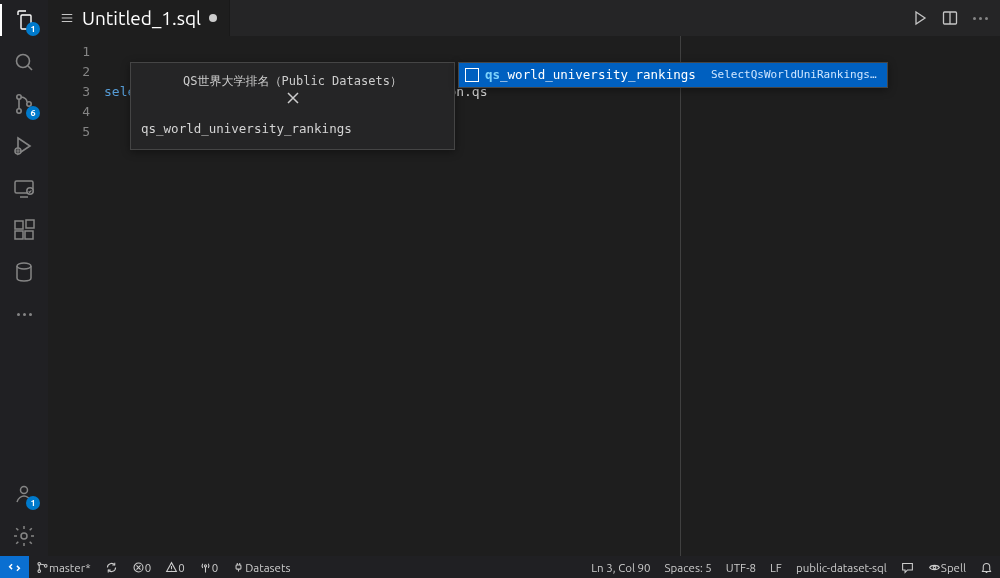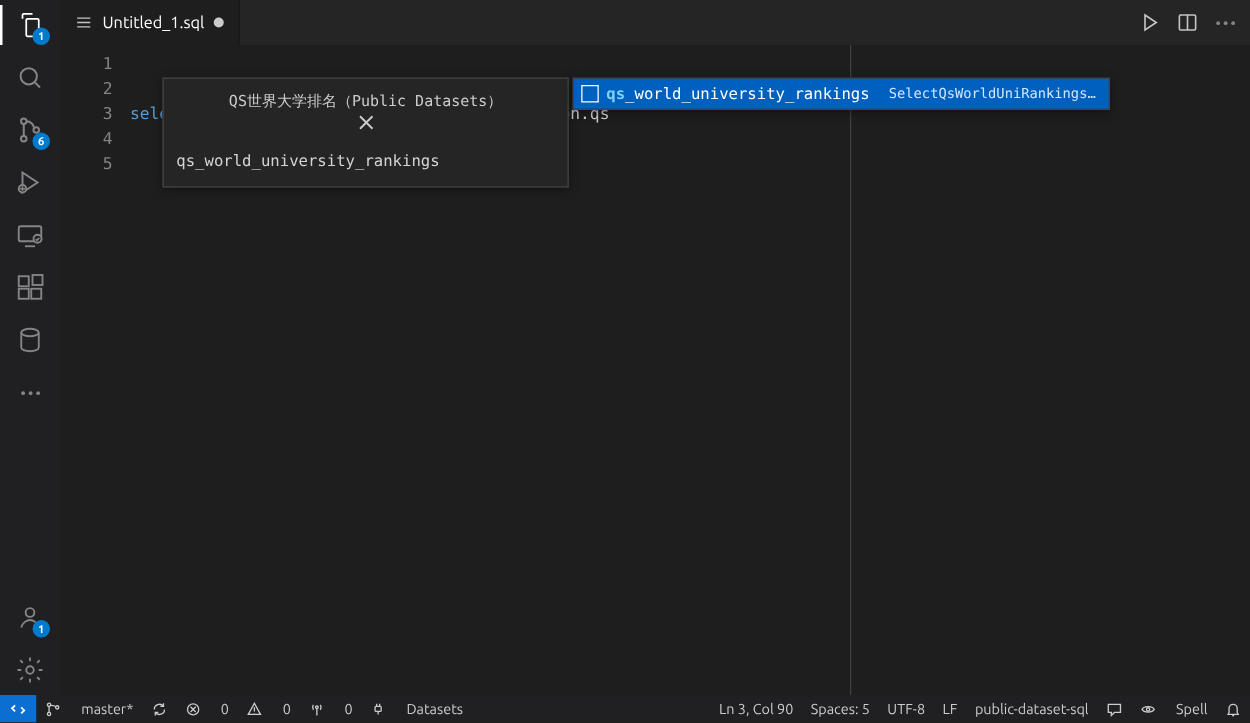--- a/index.html
+++ b/index.html
@@ -11,21 +11,21 @@
   .ab-icon { width: 28px; height: 28px; display:flex; align-items:center; justify-content:center; position:relative; color:#858585; cursor:pointer; }
   .ab-icon svg { width:24px; height:24px; }
   .ab-icon.active { color:#ffffff; }
   .ab-icon.active::before { content:""; position:absolute; left:-10px; top:-2px; bottom:-2px; width:2px; background:#ffffff; }
   .badge { position:absolute; bottom:-2px; right:-2px; min-width:14px; height:14px; border-radius:8px; background:#007acc; color:#fff; font-size:9px; display:flex; align-items:center; justify-content:center; padding:0 3px; font-weight:600; }
   .ellipsis-dots { display:flex; gap:3px; }
   .ellipsis-dots span { width:3px; height:3px; border-radius:50%; background:#858585; }
 
   .editor-area { flex:1; display:flex; flex-direction:column; min-width:0; background:#1e1e1e; }
   .tab-bar { height:36px; background:#252526; display:flex; align-items:stretch; }
-  .tab { display:flex; align-items:center; gap:8px; padding:0 12px; background:#1e1e1e; color:#ffffff; font-size:13px; border-right:1px solid #191919; cursor:pointer; }
+  .tab { display:flex; align-items:center; gap:8px; padding:0 12px; background:#1e1e1e; color:#ffffff; font-size:19px; border-right:1px solid #191919; cursor:pointer; }
   .tab .left-icon { width:14px; height:14px; color:#c5c5c5; display:flex; align-items:center; justify-content:center; }
   .tab .dirty { width:8px; height:8px; border-radius:50%; background:#cccccc; }
   .tab-space { flex:1; }
   .tab-actions { display:flex; align-items:center; gap:14px; padding:0 12px; color:#c5c5c5; }
   .tab-actions .ic { width:16px; height:16px; display:flex; align-items:center; justify-content:center; cursor:pointer; }
 
   .code-wrap { flex:1; position:relative; display:flex; font-family: "SF Mono","Menlo","Consolas",monospace; font-size:13px; line-height:20px; }
   .gutter { width:56px; text-align:right; color:#858585; padding:6px 14px 0 0; user-select:none; }
   .code { flex:1; padding:6px 0 0 0; position:relative; color:#d4d4d4; }
   .code .ruler { position:absolute; top:0; bottom:0; left:576px; width:1px; background:#404040; }
@@ -48,21 +48,21 @@
   .sug-label .hl { color:#2aaaff; }
   .suggest-row.sel .sug-label .hl { color:#7dd3fc; }
   .sug-label .bold { font-weight:600; }
   .sug-detail { margin-left:auto; color:#8a8a8a; font-size:11px; max-width:170px; white-space:nowrap; overflow:hidden; text-overflow:ellipsis; }
   .suggest-row.sel .sug-detail { color:#d0e7ff; }
 
   
   .status-bar { height:22px; background:#202023; display:flex; align-items:center; font-size:11.5px; color:#cccccc; }
   .sb-left, .sb-right { display:flex; align-items:center; height:100%; }
   .sb-left { flex:1; }
-  .sb-item { display:flex; align-items:center; gap:16px; padding:0 7px; height:100%; cursor:pointer; }
+  .sb-item { display:flex; align-items:center; gap:0; padding:0 7px; height:100%; cursor:pointer; }
   .sb-item.remote { background:#0a6fd1; color:#fff; padding:0 8px; }
   .sb-item svg { width:13px; height:13px; }
   .sb-item .ico { width:13px; height:13px; display:flex; align-items:center; justify-content:center; }
 </style>
 </head>
 <body>
 
 <div class="root">
   <div class="main">
 

